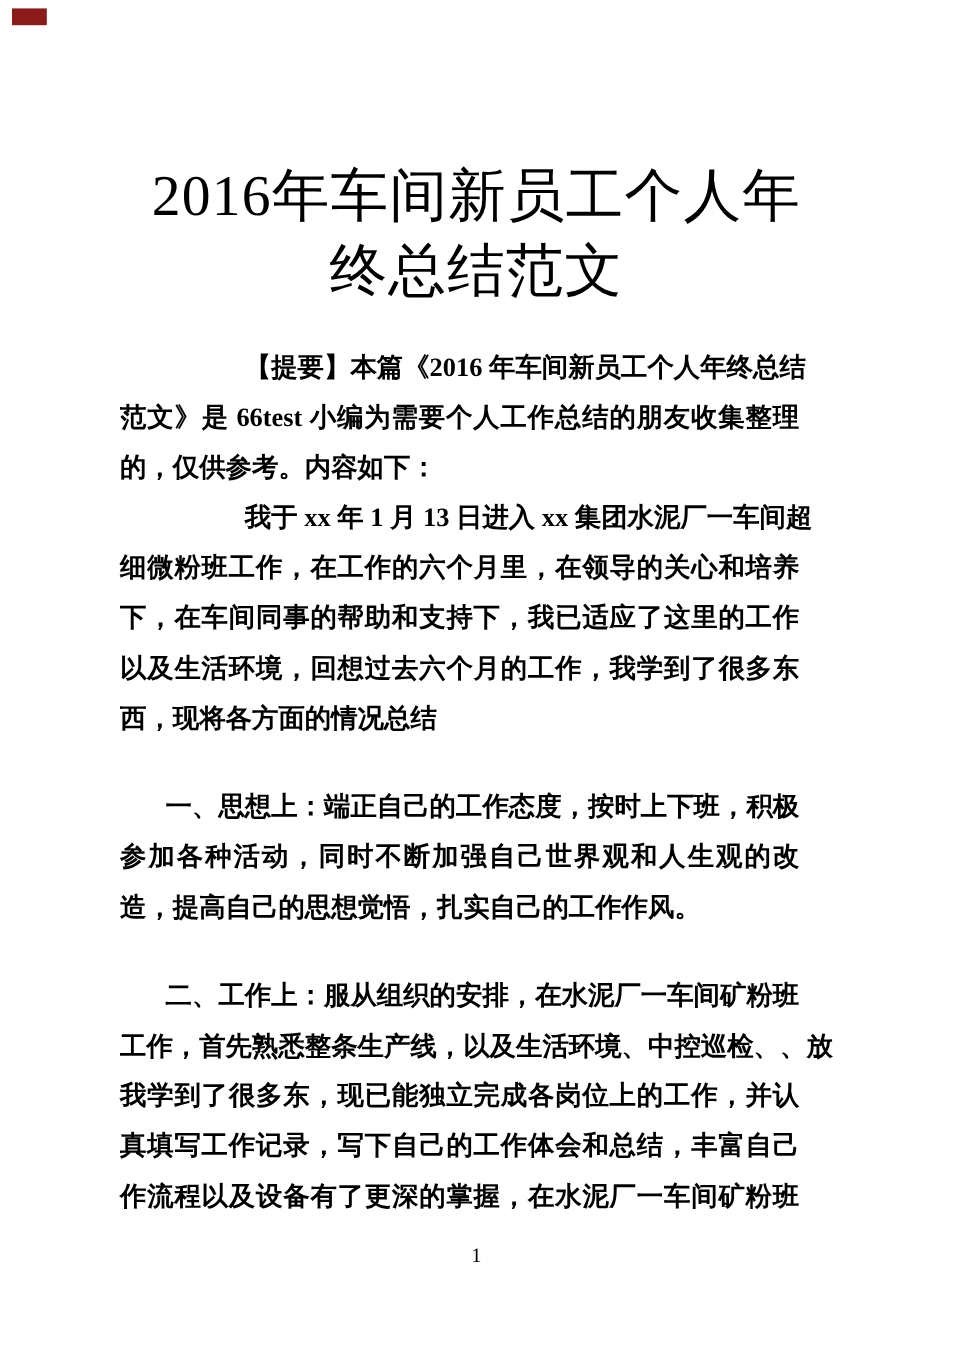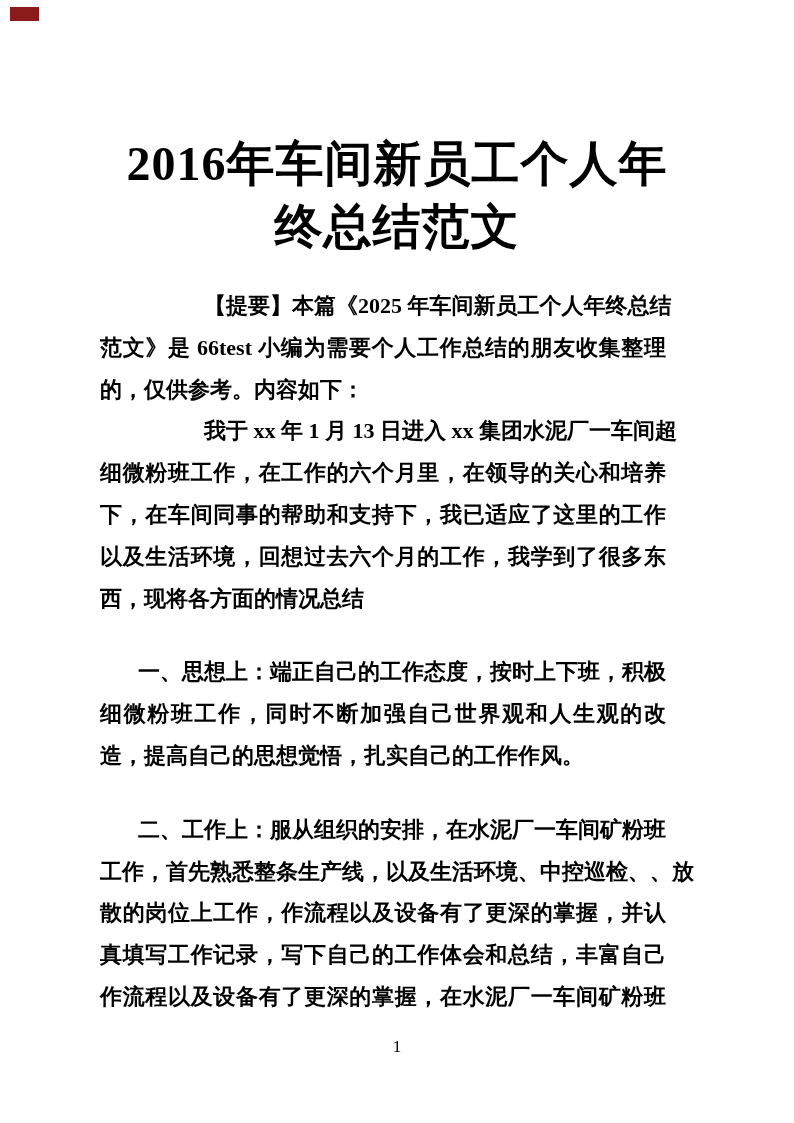--- a/index.html
+++ b/index.html
@@ -25,21 +25,21 @@
     background: #8b1a1a;
   }
   .doc-title {
     position: absolute;
     top: 132px;
     left: 0;
     right: 0;
     text-align: center;
     font-size: 48px;
     line-height: 63px;
-    font-weight: bold;
+    font-weight: normal;
     letter-spacing: 1px;
     white-space: nowrap;
   }
   .doc-body {
     position: absolute;
     top: 285px;
     left: 100px;
     width: 566px;
     font-size: 22px;
     line-height: 41.8px;
@@ -74,33 +74,33 @@
 <div class="page">
 
   <div class="corner-mark" style="background: rgb(139, 26, 26);"></div>
 
   <div class="doc-title">
     <div>2016年车间新员工个人年</div>
     <div>终总结范文</div>
   </div>
 
   <div class="doc-body">
-      <div class="text-line indent-large">【提要】本篇《2025 年车间新员工个人年终总结</div>
+      <div class="text-line indent-large">【提要】本篇《2016 年车间新员工个人年终总结</div>
       <div class="text-line">范文》是 66test 小编为需要个人工作总结的朋友收集整理</div>
       <div class="text-line no-stretch">的，仅供参考。内容如下：</div>
       <div class="text-line indent-large">我于 xx 年 1 月 13 日进入 xx 集团水泥厂一车间超</div>
       <div class="text-line">细微粉班工作，在工作的六个月里，在领导的关心和培养</div>
       <div class="text-line">下，在车间同事的帮助和支持下，我已适应了这里的工作</div>
       <div class="text-line">以及生活环境，回想过去六个月的工作，我学到了很多东</div>
       <div class="text-line no-stretch">西，现将各方面的情况总结</div>
       <div class="text-line indent-small">一、思想上：端正自己的工作态度，按时上下班，积极</div>
-      <div class="text-line">细微粉班工作，同时不断加强自己世界观和人生观的改</div>
+      <div class="text-line">参加各种活动，同时不断加强自己世界观和人生观的改</div>
       <div class="text-line no-stretch">造，提高自己的思想觉悟，扎实自己的工作作风。</div>
       <div class="text-line indent-small">二、工作上：服从组织的安排，在水泥厂一车间矿粉班</div>
       <div class="text-line">工作，首先熟悉整条生产线，以及生活环境、中控巡检、、放</div>
-      <div class="text-line">散的岗位上工作，作流程以及设备有了更深的掌握，并认</div>
+      <div class="text-line">我学到了很多东，现已能独立完成各岗位上的工作，并认</div>
       <div class="text-line">真填写工作记录，写下自己的工作体会和总结，丰富自己</div>
       <div class="text-line">作流程以及设备有了更深的掌握，在水泥厂一车间矿粉班</div>
     </div>
 
   <div class="page-number">1</div>
 
 </div>
 
 </body></html>

